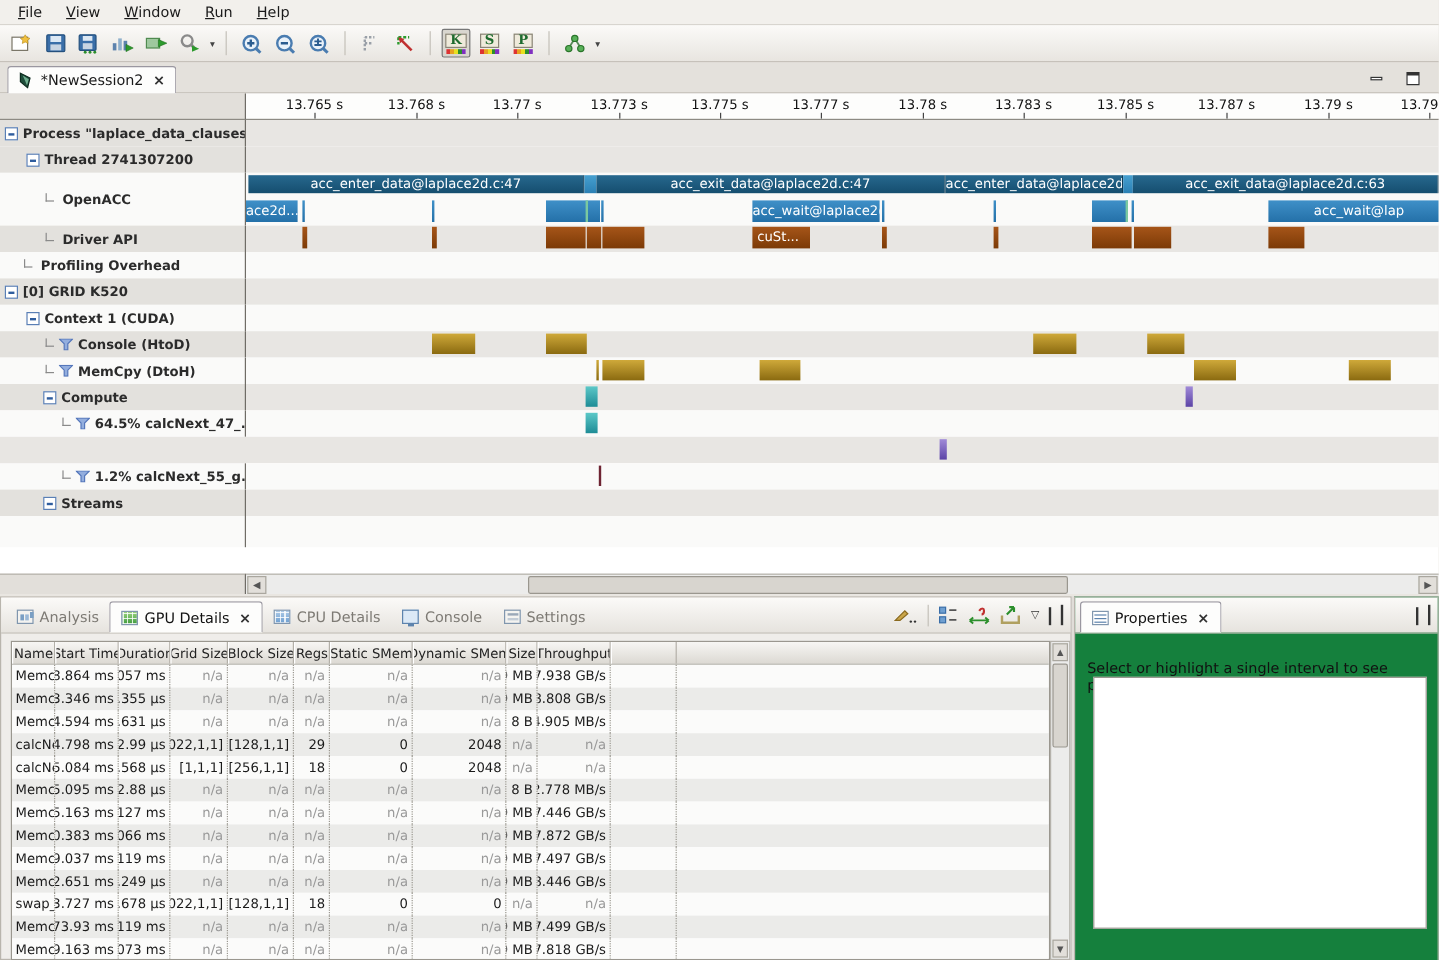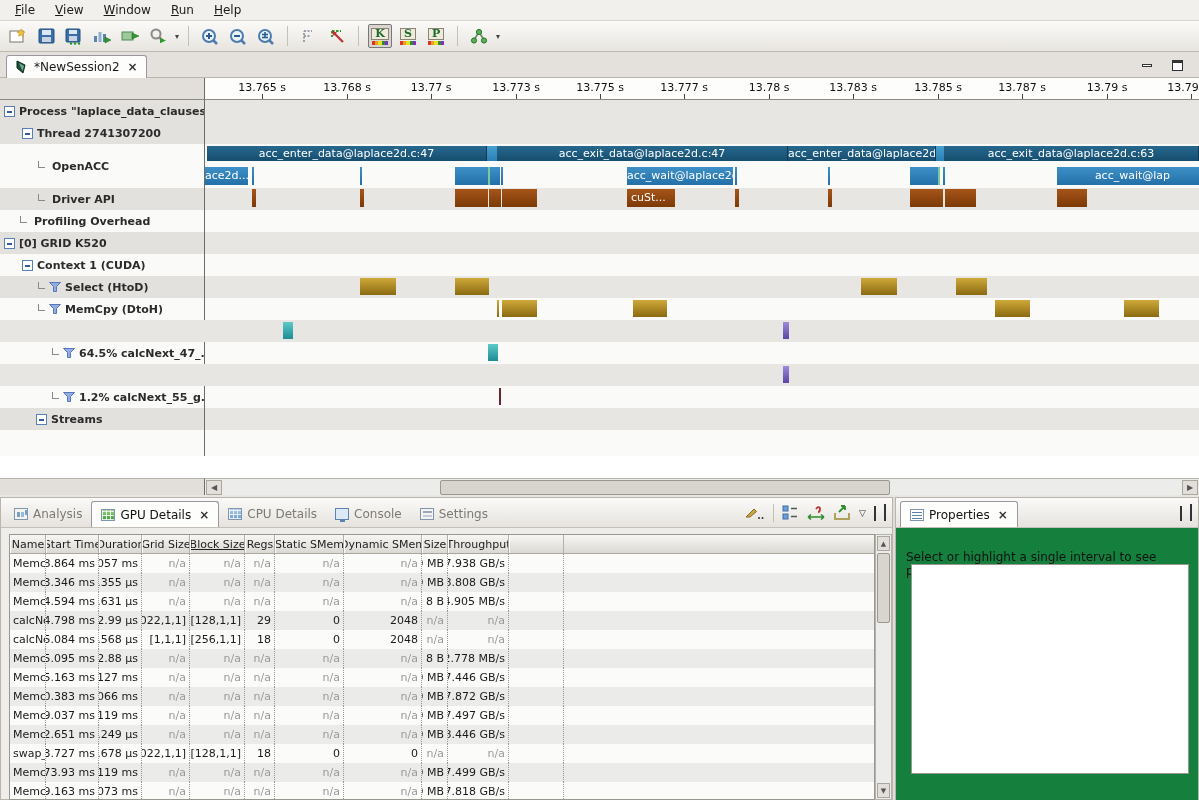--- a/index.html
+++ b/index.html
@@ -362,21 +362,21 @@
         </div>
         <div class="tl-row bg-g" style="height: 22px;">
           <div class="tl-left">
             <div class="ind" style="width: 38px; flex: 0 0 38px;"></div>
             <div class="corner"></div>
             <div class="funnel">
               <svg width="12" height="10" viewBox="0 0 12 10">
                 <path d="M0.5 0.5h11L7.5 4.5V9.5h-3V4.5Z" fill="#93aede" stroke="#5577bb"></path>
               </svg>
             </div>
-            <div class="tl-label">Select (HtoD)</div>
+            <div class="tl-label">Console (HtoD)</div>
           </div>
           <div class="tl-lane">
             <div class="bar c-gold" style="left: 155px; width: 36px; top: 2px; height: 17px;"></div>
             <div class="bar c-gold" style="left: 250px; width: 34px; top: 2px; height: 17px;"></div>
             <div class="bar c-gold" style="left: 656px; width: 36px; top: 2px; height: 17px;"></div>
             <div class="bar c-gold" style="left: 751px; width: 31px; top: 2px; height: 17px;"></div>
           </div>
         </div>
         <div class="tl-row bg-w" style="height: 22px;">
           <div class="tl-left">
@@ -391,20 +391,25 @@
           </div>
           <div class="tl-lane">
             <div class="bar c-gold" style="left: 292px; width: 2px; top: 2px; height: 17px;"></div>
             <div class="bar c-gold" style="left: 297px; width: 35px; top: 2px; height: 17px;"></div>
             <div class="bar c-gold" style="left: 428px; width: 34px; top: 2px; height: 17px;"></div>
             <div class="bar c-gold" style="left: 790px; width: 35px; top: 2px; height: 17px;"></div>
             <div class="bar c-gold" style="left: 919px; width: 35px; top: 2px; height: 17px;"></div>
           </div>
         </div>
         <div class="tl-row bg-g" style="height: 22px;">
+          <div class="tl-left">
+            <div class="ind" style="width: 36px; flex: 0 0 36px;"></div>
+            <div class="minus-box"></div>
+            <div class="tl-label">Compute</div>
+          </div>
           <div class="tl-lane">
             <div class="bar c-teal" style="left: 283px; width: 10px; top: 2px; height: 17px;"></div>
             <div class="bar c-purple" style="left: 783px; width: 6px; top: 2px; height: 17px;"></div>
           </div>
         </div>
         <div class="tl-row bg-w" style="height: 22px;">
           <div class="tl-left">
             <div class="ind" style="width: 52px; flex: 0 0 52px;"></div>
             <div class="corner"></div>
             <div class="funnel">
@@ -514,21 +519,21 @@
           <span><span class="minbar"></span></span>
           <span><span class="maxbox"></span></span>
         </div>
       </div>
       <div id="gpu-table">
         <div id="gt-header">
             <div class="hcell" style="width: 36px; flex: 0 0 36px;">Name</div>
             <div class="hcell" style="width: 53px; flex: 0 0 53px;">Start Time</div>
             <div class="hcell" style="width: 43px; flex: 0 0 43px;">Duration</div>
             <div class="hcell" style="width: 48px; flex: 0 0 48px;">Grid Size</div>
-            <div class="hcell" style="width: 55px; flex: 0 0 55px; text-decoration: underline;">Block Size</div>
+            <div class="hcell" style="width: 55px; flex: 0 0 55px;">Block Size</div>
             <div class="hcell" style="width: 30px; flex: 0 0 30px;">Regs</div>
             <div class="hcell" style="width: 69px; flex: 0 0 69px;">Static SMem</div>
             <div class="hcell" style="width: 78px; flex: 0 0 78px;">Dynamic SMem</div>
             <div class="hcell" style="width: 26px; flex: 0 0 26px;">Size</div>
             <div class="hcell" style="width: 61px; flex: 0 0 61px;">Throughput</div>
             <div class="hcell" style="width: 55px; flex: 0 0 55px;"></div>
           </div>
         <div id="gt-body">
             <div class="trow">
               <div class="tcell" style="width: 36px; flex: 0 0 36px;">Memcp</div>

